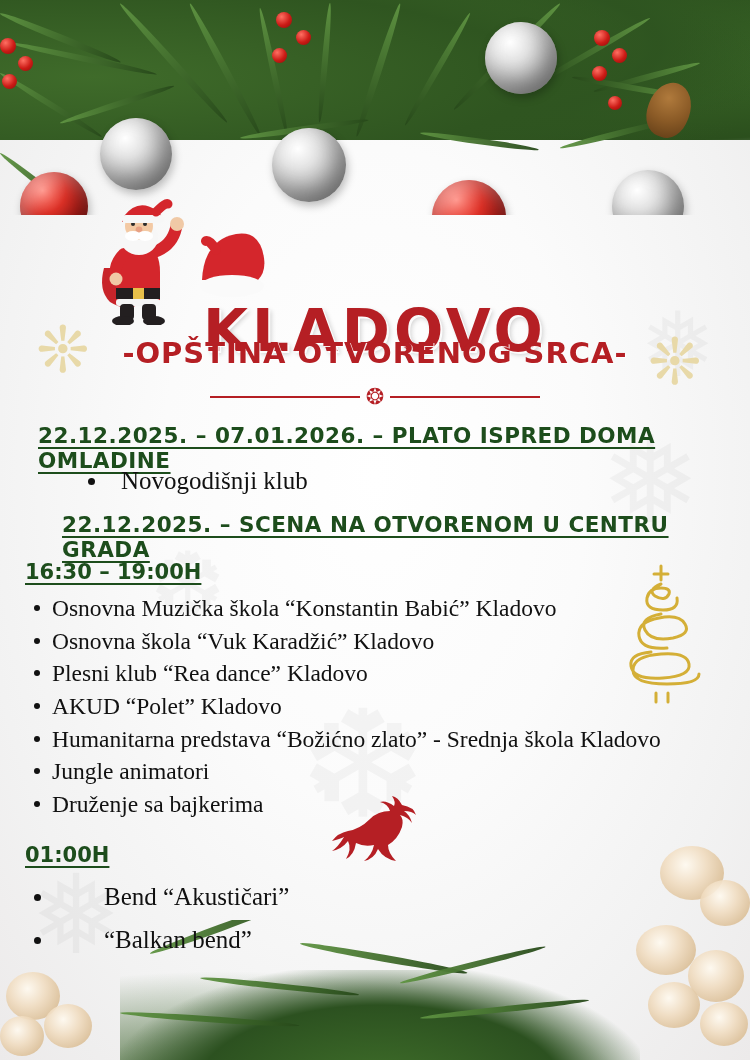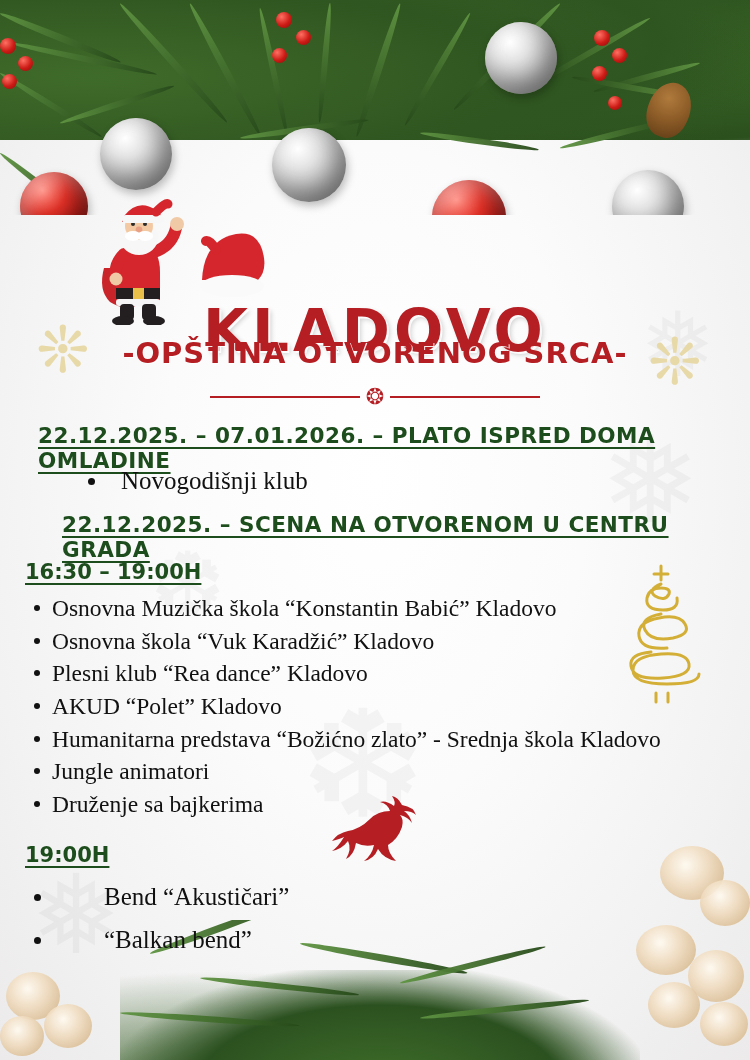--- a/index.html
+++ b/index.html
@@ -437,21 +437,21 @@
     <ul class="program">
       <li>Osnovna Muzička škola “Konstantin Babić” Kladovo</li>
       <li>Osnovna škola “Vuk Karadžić” Kladovo</li>
       <li>Plesni klub “Rea dance” Kladovo</li>
       <li>AKUD “Polet” Kladovo</li>
       <li>Humanitarna predstava “Božićno zlato” - Srednja škola Kladovo</li>
       <li>Jungle animatori</li>
       <li>Druženje sa bajkerima</li>
     </ul>
 
-    <div class="time-head t2">19:00H</div>
+    <div class="time-head t2">01:00H</div>
 
     <ul class="bands">
       <li>Bend “Akustičari”</li>
       <li>“Balkan bend”</li>
     </ul>
 
     <svg class="gold-tree" viewBox="0 0 110 145">
       <g fill="none" stroke="#d4af37" stroke-width="3" stroke-linecap="round">
         <path d="M55 6 L55 20"></path>
         <path d="M48 14 L62 14"></path>

